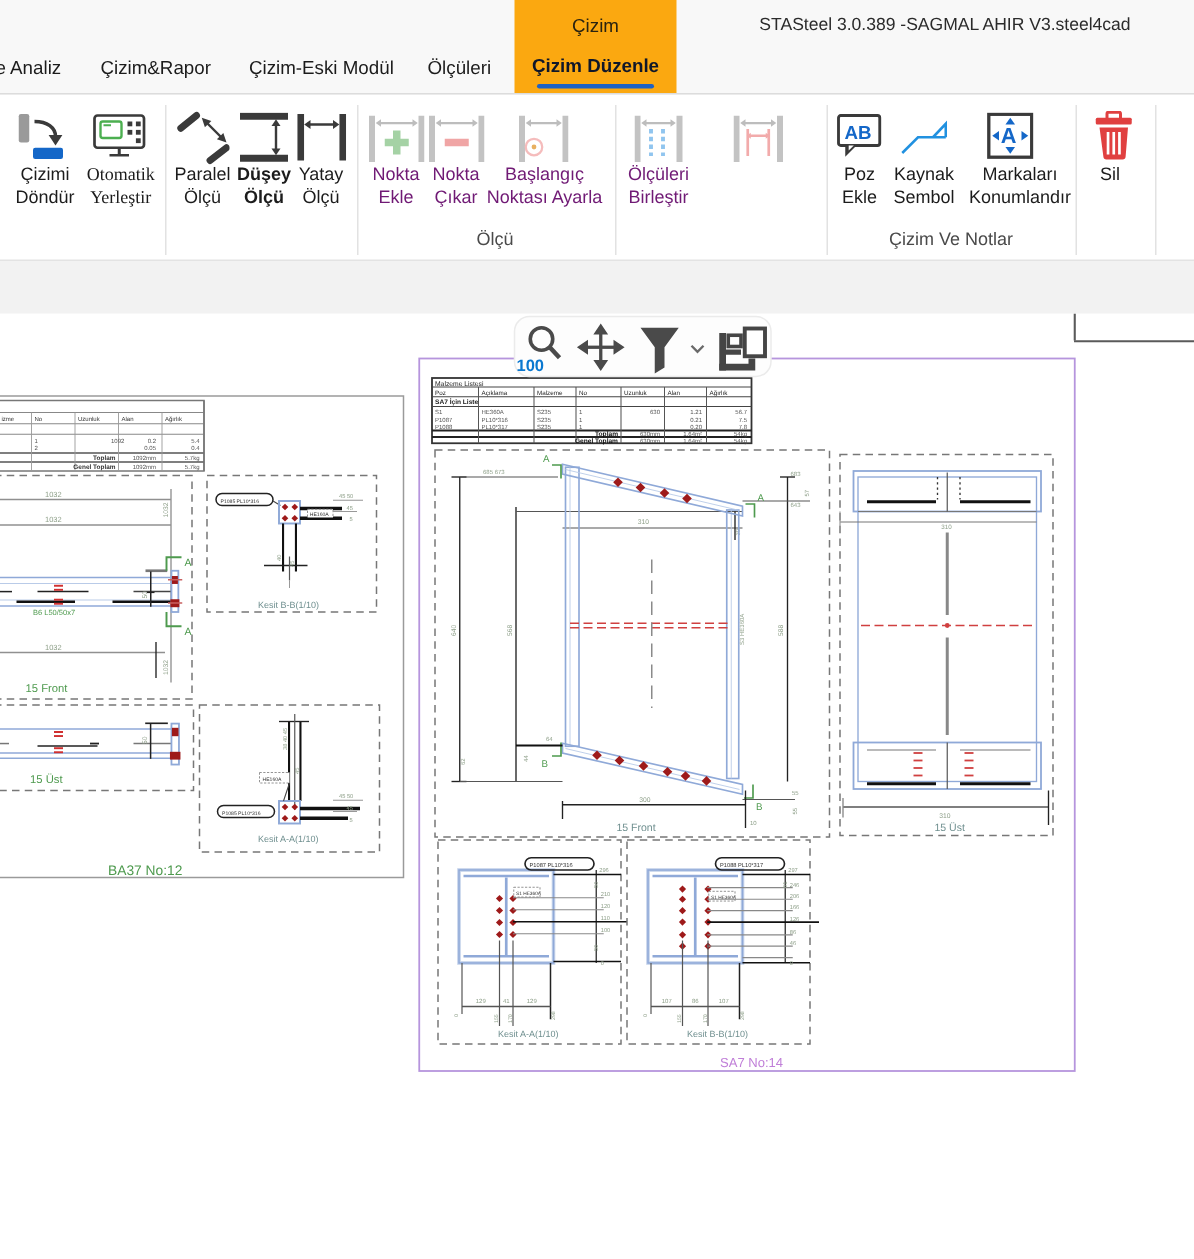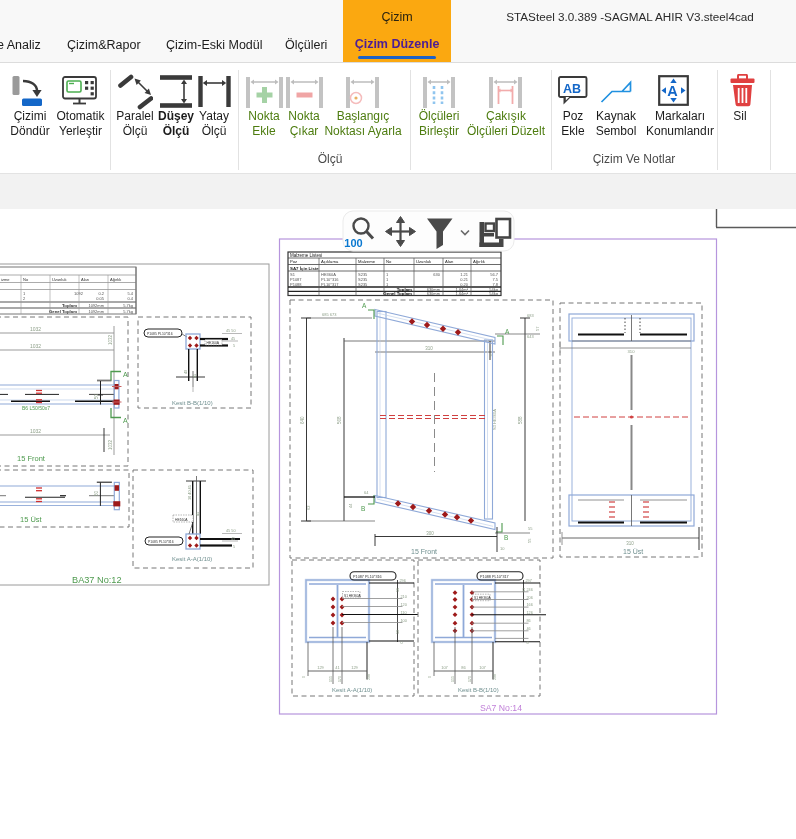--- a/index.html
+++ b/index.html
@@ -4,35 +4,35 @@
 <style>
 * { margin:0; padding:0; box-sizing:border-box; }
 body { width:796px; height:839px; position:relative; overflow:hidden;
   font-family:"Liberation Sans", sans-serif; background:#ffffff; }
 
 #titlebar { position:absolute; left:0; top:0; width:796px; height:63px;
   background:#f8f8f8; border-bottom:1px solid #dcdcdc; z-index:10; }
 #orange { position:absolute; left:343px; top:0; width:108px; height:62px;
   background:#fba810; text-align:center; }
 #orange .ctx { font-size:12.5px; color:#2a2310; padding-top:10px; }
-#orange .sel { font-size:12.5px; font-weight:bold; color:#4c1d95; margin-top:13px; }
+#orange .sel { font-size:12.5px; font-weight:bold; color:#0f172a; margin-top:13px; }
 #orange .ul { position:absolute; left:15px; right:15px; bottom:3px; height:3.5px;
   background:#1e62c5; border-radius:2px; }
 #apptitle { position:absolute; left:460px; top:10px; width:340px; text-align:center;
   font-size:11.7px; color:#2b2b2b; }
 .tab { position:absolute; top:38px; font-size:12.5px; color:#1b1b1b; white-space:nowrap; }
 
 #ribbon { position:absolute; left:0; top:64px; width:796px; height:110px;
   background:#ffffff; border-bottom:1px solid #e3e3e3; z-index:10; }
 #strip { position:absolute; left:0; top:174px; width:796px; height:35px;
   background:#f2f2f2; z-index:9; }
 .vsep { position:absolute; top:6px; height:100px; width:1px; background:#e2e2e2; }
 .blab { position:absolute; top:45px; font-size:12px; line-height:15px; color:#1c1c1c;
   text-align:center; white-space:nowrap; }
-.blab.dis { color:#4d7c0f; }
+.blab.dis { color:#701a75; }
 .glab { position:absolute; top:88px; font-size:12px; color:#4a4a4a; text-align:center; }
 .icon { position:absolute; }
 
 #canvas { position:absolute; left:0; top:0; width:796px; height:839px; z-index:1; }
 </style>
 </head>
 <body>
 
 <svg id="canvas" width="796" height="839" viewBox="0 0 796 839">
 <g font-family="Liberation Sans, sans-serif">
@@ -587,26 +587,25 @@
   <svg class="icon" style="left:730px; top:10px;" width="25" height="33" viewBox="0 0 25 33">
     <rect x="8" y="0.8" width="9" height="5" rx="1" fill="none" stroke="#e04040" stroke-width="2"></rect>
     <rect x="0.5" y="4.5" width="24" height="4.5" rx="1" fill="#e04040"></rect>
     <path d="M3,11 h19 l-1.6,19.5 a2,2 0 0 1 -2,1.8 h-10.8 a2,2 0 0 1 -2,-1.8 z" fill="#e04040"></path>
     <line x1="8.7" y1="14" x2="8.7" y2="29" stroke="#ffffff" stroke-width="1.8"></line>
     <line x1="12.5" y1="14" x2="12.5" y2="29" stroke="#ffffff" stroke-width="1.8"></line>
     <line x1="16.3" y1="14" x2="16.3" y2="29" stroke="#ffffff" stroke-width="1.8"></line>
   </svg>
 
   <div class="blab" style="left:0px;   width:60px;">Çizimi<br>Döndür</div>
-  <div class="blab" style="left:43px;  width:75px;">Otomatik<br>Yerleştir</div>
+  <div class="blab" style="left:43px;  width:75px;font-family:Liberation Serif, serif;">Otomatik<br>Yerleştir</div>
   <div class="blab" style="left:105px; width:60px;text-align:center;">Paralel<br>Ölçü</div>
   <div class="blab" style="left:146px; width:60px;font-weight:bold;">Düşey<br>Ölçü</div>
   <div class="blab" style="left:184px; width:60px;">Yatay<br>Ölçü</div>
   <div class="blab dis" style="left:234px; width:60px;">Nokta<br>Ekle</div>
   <div class="blab dis" style="left:274px; width:60px;">Nokta<br>Çıkar</div>
   <div class="blab dis" style="left:313px; width:100px;">Başlangıç<br>Noktası Ayarla</div>
   <div class="blab dis" style="left:409px; width:60px;">Ölçüleri<br>Birleştir</div>
-  <div class="blab dis" style="left:456px; width:100px;">Çakışık<br>Ölçüleri Düzelt</div>
   <div class="blab" style="left:543px; width:60px;">Poz<br>Ekle</div>
   <div class="blab" style="left:586px; width:60px;">Kaynak<br>Sembol</div>
   <div class="blab" style="left:640px; width:80px;">Markaları<br>Konumlandır</div>
   <div class="blab" style="left:710px; width:60px;">Sil</div>
 </div>
 
 </body></html>

